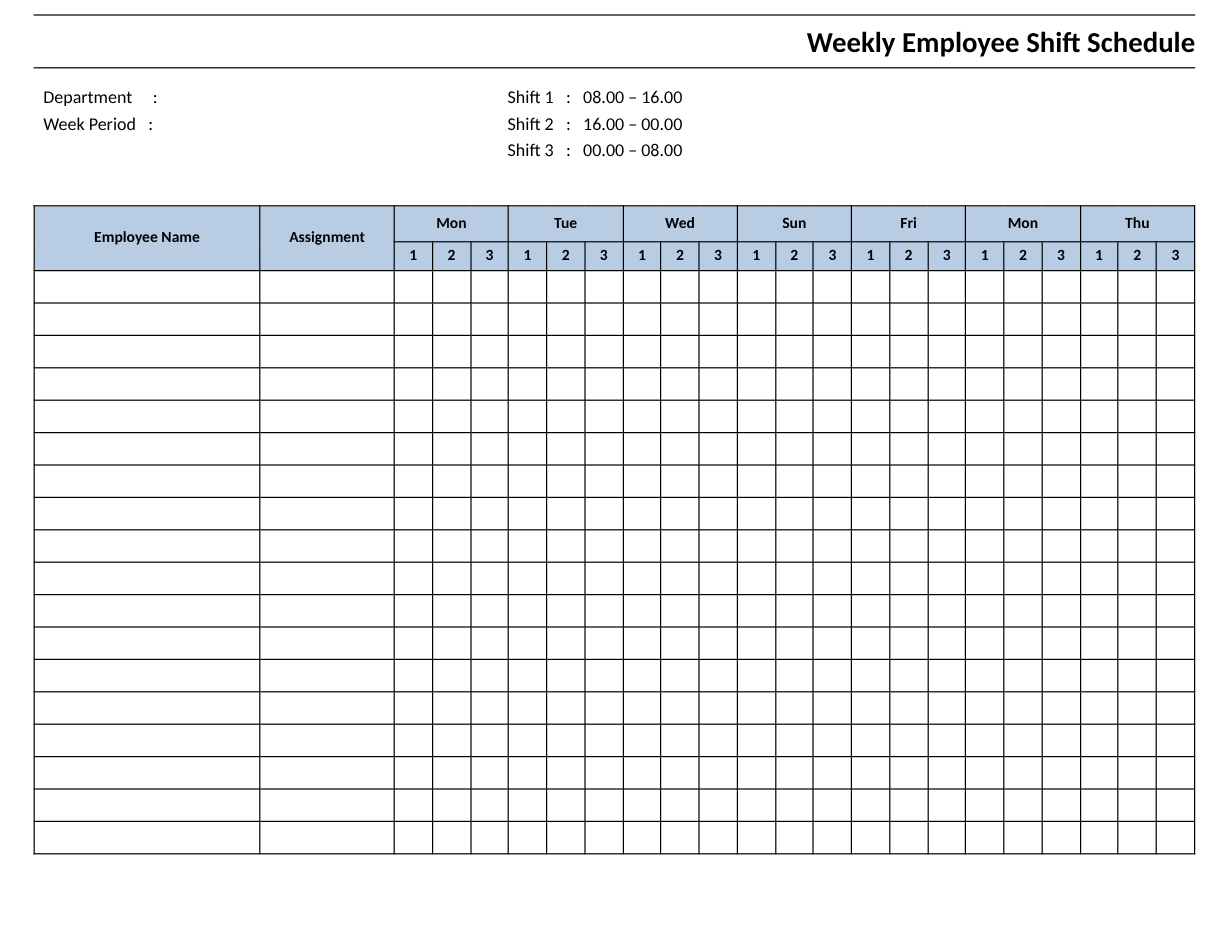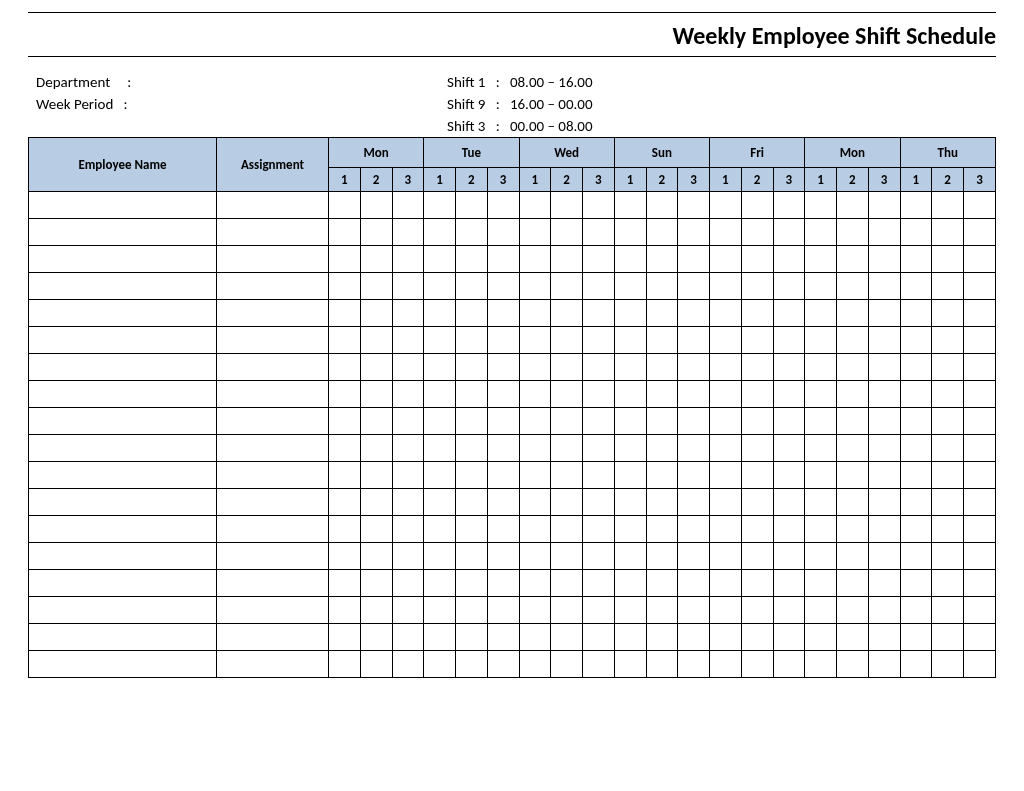--- a/index.html
+++ b/index.html
@@ -21,21 +21,21 @@
       font-weight: bold;
       padding: 4px 0 6px 0;
     }
     .hr-bottom {
       border-top: 1px solid #000;
       margin-bottom: 14px;
     }
     .meta {
       display: flex;
       font-size: 15px;
-      gap: 24px;
+      margin-bottom: 34px;
     }
     .meta-left {
       padding-left: 8px;
       width: 395px;
     }
     .meta-left .row { line-height: 22px; }
     .meta-right .row { line-height: 22px; }
     table.schedule {
       width: 100%;
       border-collapse: collapse;
@@ -86,21 +86,21 @@
   </div>
   <div class="meta-right">
     <div class="row">
       <span>Shift 1</span>
       <span>&nbsp;</span>
       <span>:</span>
       <span>&nbsp;</span>
       <span>08.00  – 16.00</span>
     </div>
     <div class="row">
-      <span>Shift 9</span>
+      <span>Shift 2</span>
       <span>&nbsp;</span>
       <span>:</span>
       <span>&nbsp;</span>
       <span>16.00  – 00.00</span>
     </div>
     <div class="row">
       <span>Shift 3</span>
       <span>&nbsp;</span>
       <span>:</span>
       <span>&nbsp;</span>

